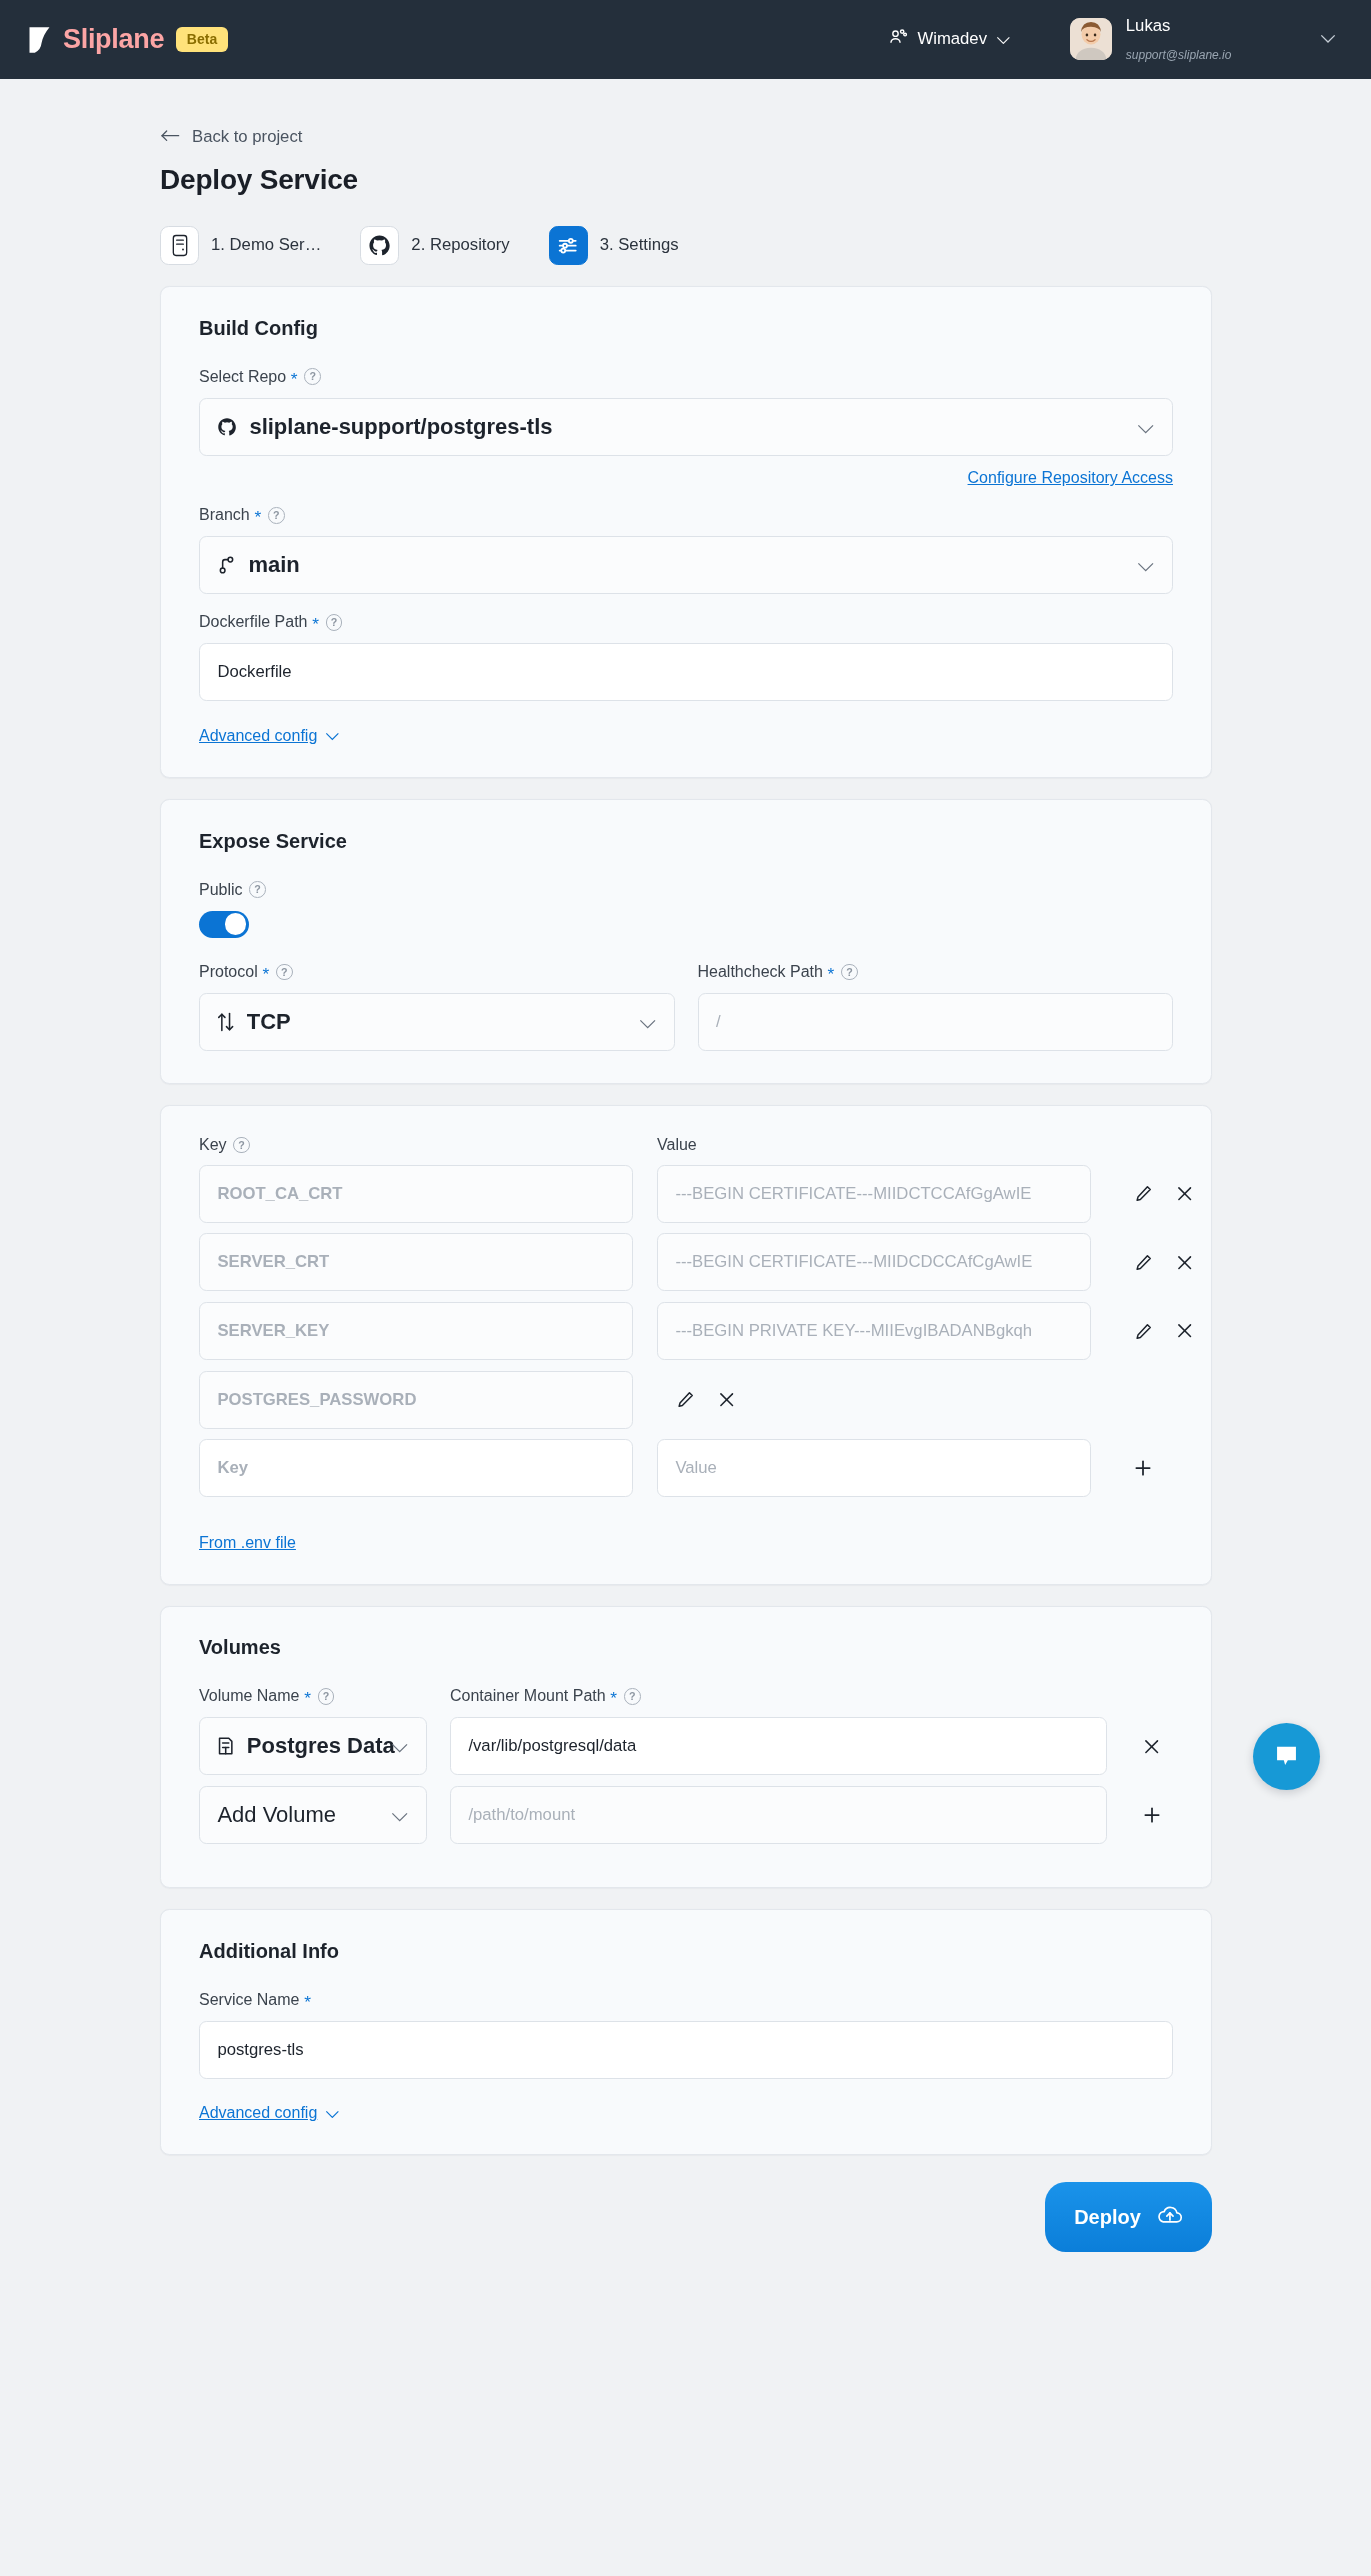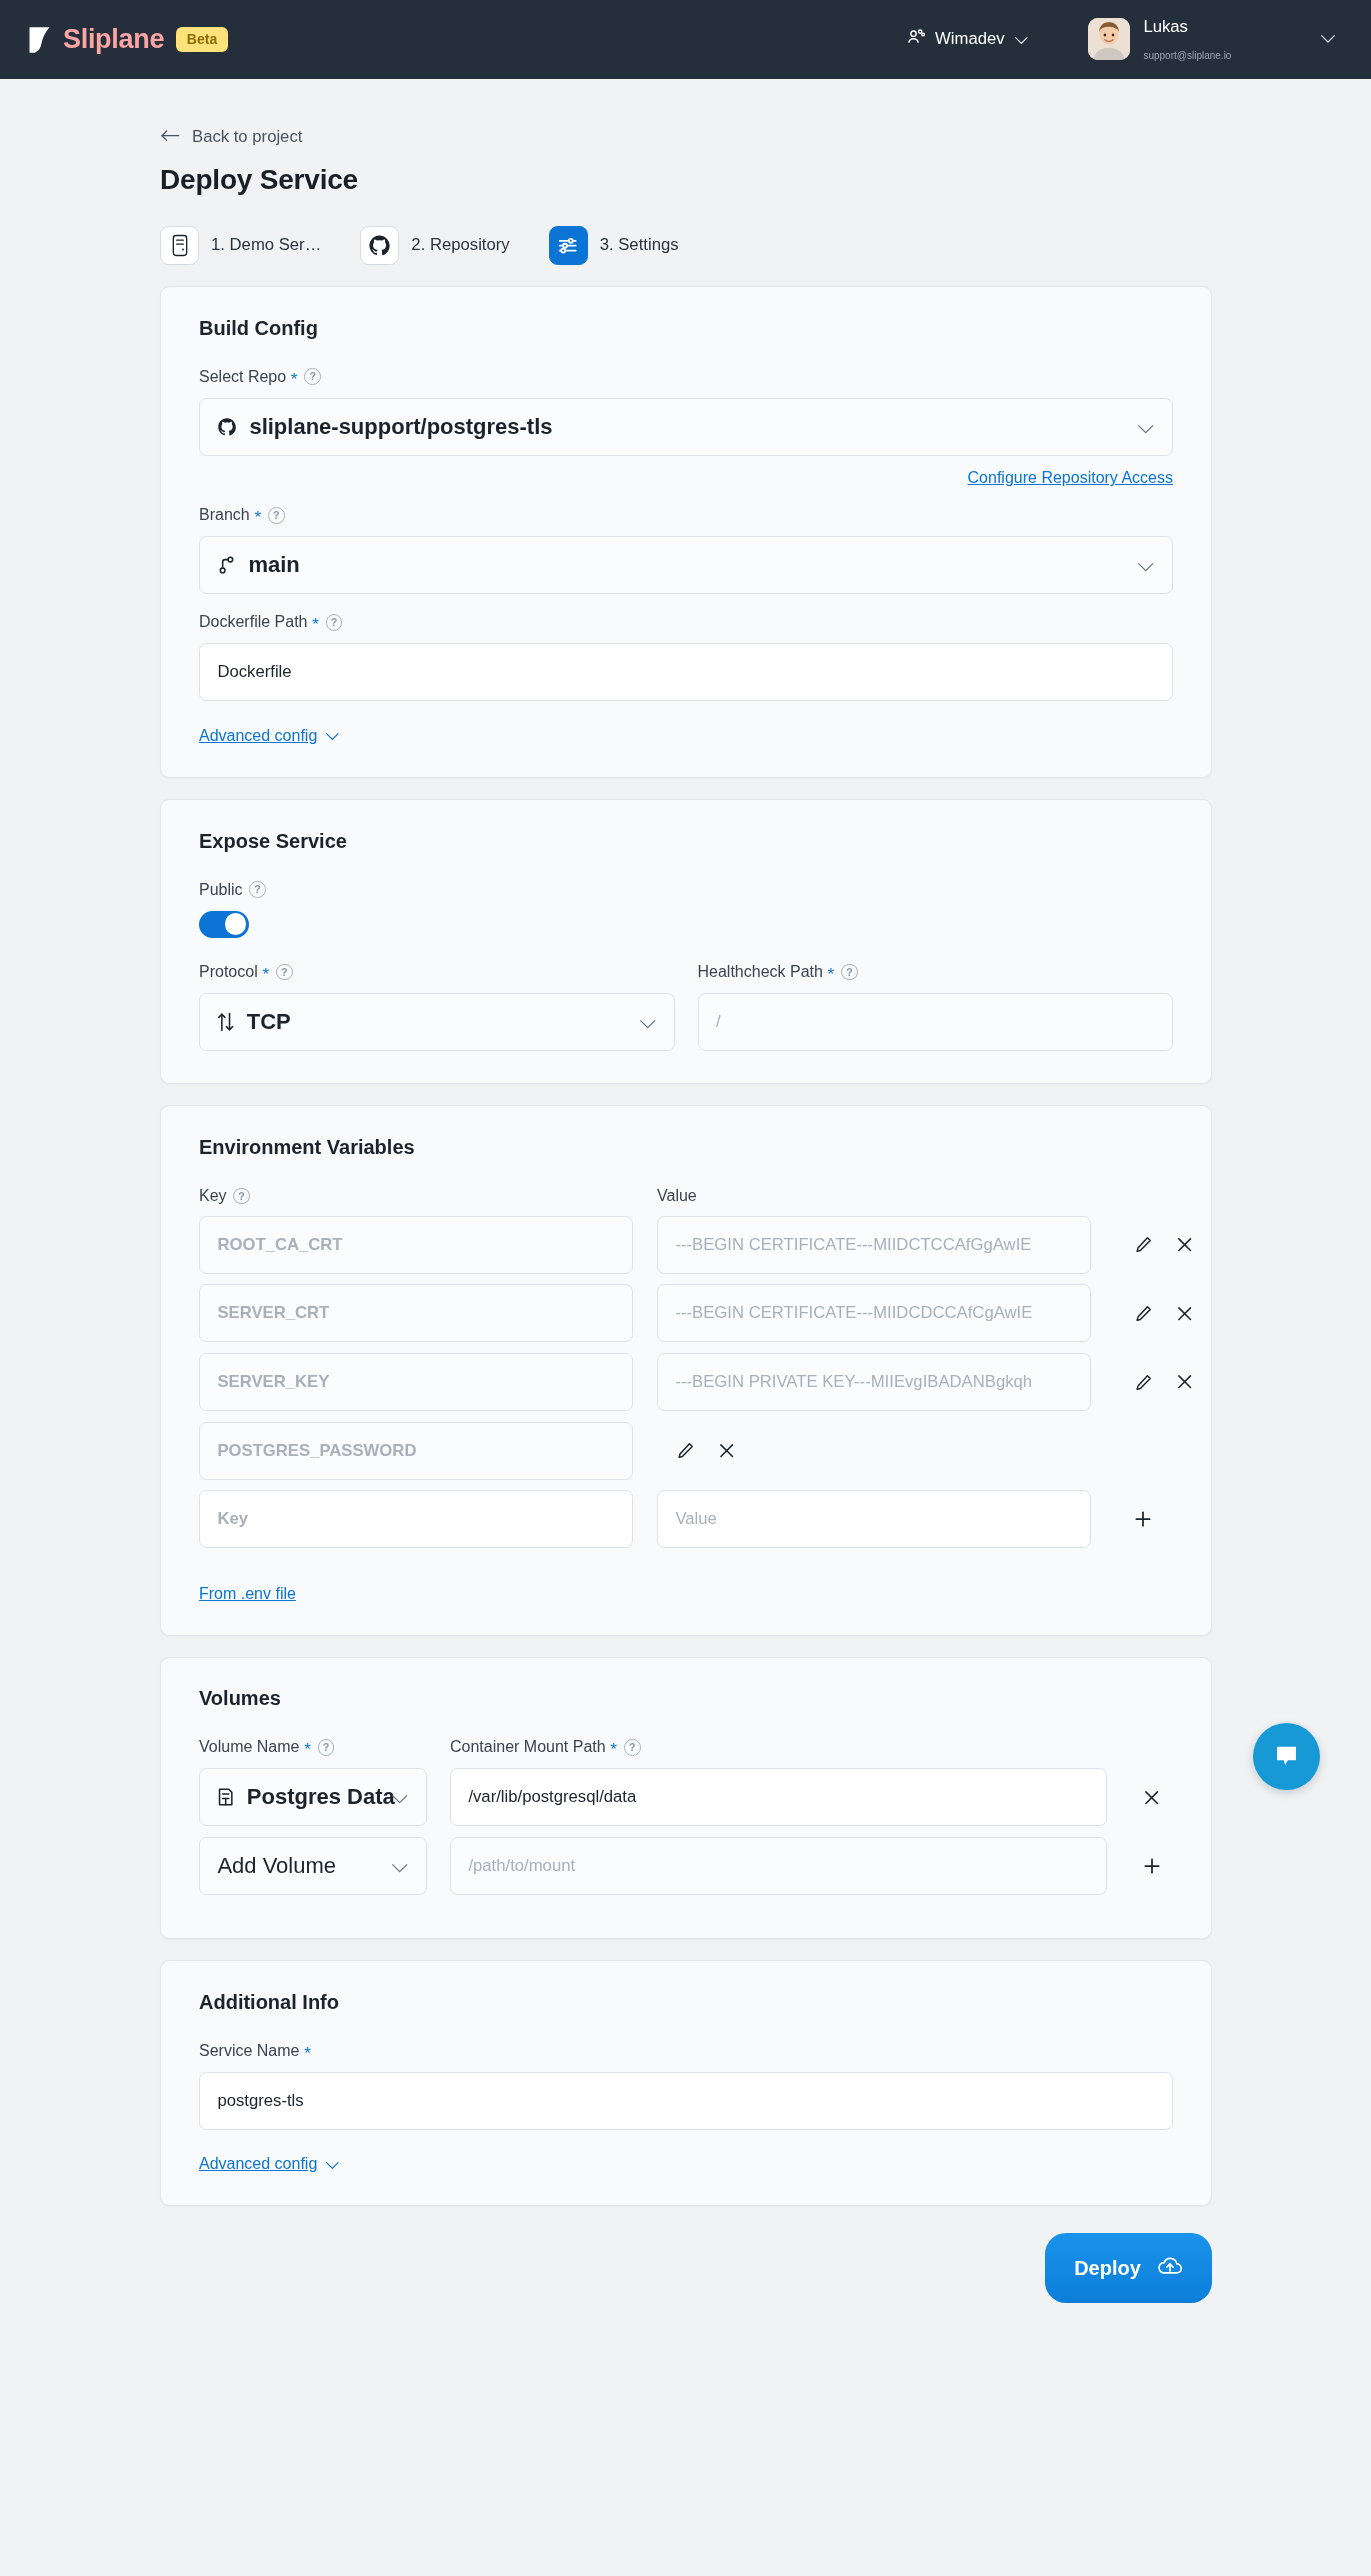--- a/index.html
+++ b/index.html
@@ -61,21 +61,21 @@
     padding: 4px 6.7px 4px 5.4px;
   }
   .avatar {
     width: 42px; height: 42px; border-radius: 10px;
     overflow: hidden; flex: none;
     background: #e4d8cd;
   }
   .avatar svg { display: block; }
   .user-meta { display: flex; flex-direction: column; gap: 13px; line-height: 1.12; }
   .user-name { color: #ffffff; font-size: 16.7px; font-weight: 500; }
-  .user-mail { color: #9aa6b2; font-size: 10px; }
+  .user-mail { color: #9aa6b2; font-size: 12px; font-style: italic; }
   .user-chev { margin-left: 75px; }
 
   
   .page {
     padding: 48px 0 0 0;
   }
   .wrap { width: 1052px; margin: 0 auto; padding-left: 0; }
 
   .back-row {
     display: flex; align-items: center; gap: 12px;
@@ -443,21 +443,20 @@
             <span>Healthcheck Path</span>
             <span class="req">*</span>
             <span class="help">?</span>
           </div>
           <div class="input ph">/</div>
         </div>
       </div>
     </div>
 
     <div class="card">
-      <div class="card-title">Environment Variables</div>
 
       <div class="env-head">
         <div class="c1 env-label">
           <span>Key</span>
           <span class="help">?</span>
         </div>
         <div class="c2 env-label">
           <span>Value</span>
         </div>
       </div>

